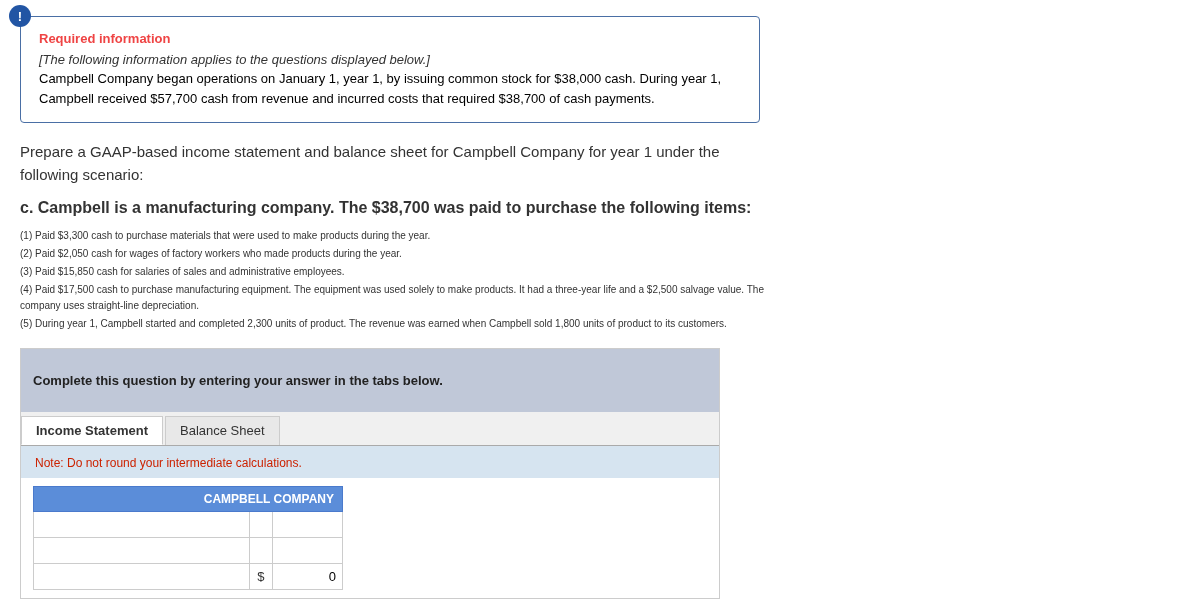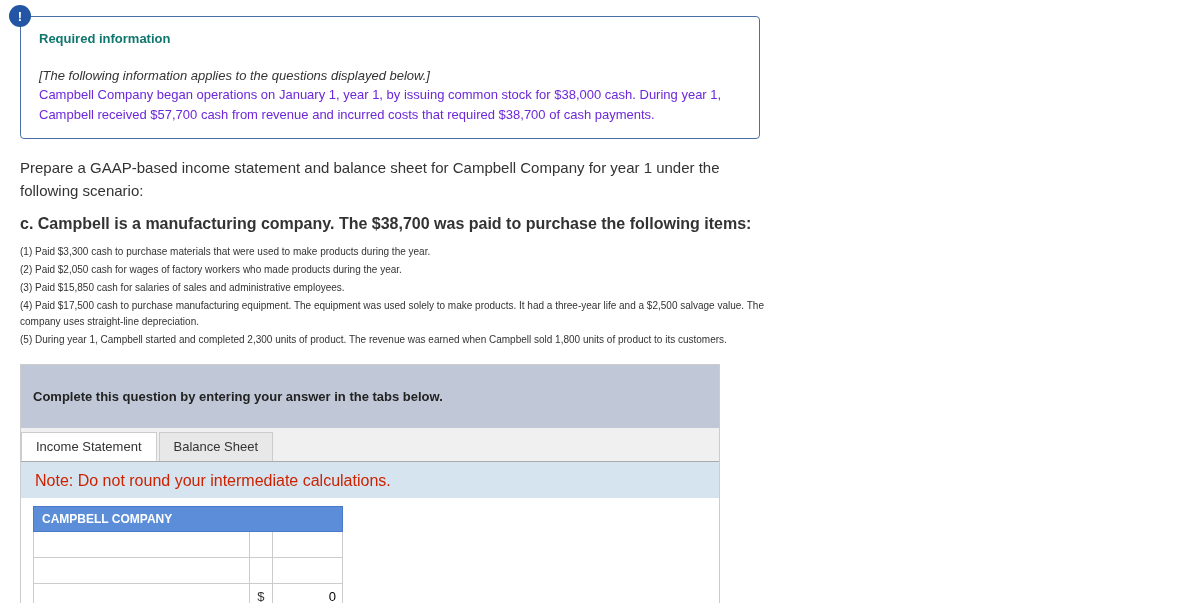--- a/index.html
+++ b/index.html
@@ -30,33 +30,33 @@
       background: #2255a4;
       border-radius: 50%;
       color: white;
       font-weight: bold;
       font-size: 13px;
       display: flex;
       align-items: center;
       justify-content: center;
     }
     .info-box-title {
-      color: #0f766e;
-      font-weight: bold;
-      font-size: 13px;
-      margin-bottom: 22px;
+      color: #ef4444;
+      font-weight: bold;
+      font-size: 13px;
+      margin-bottom: 6px;
     }
     .info-box-subtitle {
       font-style: italic;
       color: #333;
       margin-bottom: 2px;
       font-size: 13px;
     }
     .info-box-body {
-      color: #6d28d9;
+      color: #000000;
       line-height: 1.5;
       font-size: 13px;
     }
 
     
     .main-text {
       margin-bottom: 10px;
       line-height: 1.5;
       font-size: 15px;
       max-width: 760px;
@@ -102,55 +102,55 @@
       border: 1px solid #ccc;
       border-bottom: none;
       background: #e8e8e8;
       margin-right: 2px;
       margin-top: 4px;
       color: #333;
     }
     .tab.active {
       background: #fff;
       border-bottom: 1px solid #fff;
-      font-weight: normal;
+      font-weight: bold;
       position: relative;
       z-index: 1;
     }
 
     
     .tab-content {
       background: #fff;
       padding: 0;
     }
     .tab-instruction {
       background: #d6e4f0;
       padding: 8px 14px;
       font-size: 13px;
     }
     .tab-instruction p {
       margin: 0;
     }
     .tab-instruction .note {
       color: #cc2200;
-      font-size: 16px;
+      font-size: 12px;
       margin-top: 2px;
     }
 
     
     .income-table {
       width: 310px;
       border-collapse: collapse;
       margin: 0;
       font-size: 13px;
     }
     .income-table thead tr th {
       background: #5b8dd9;
       color: #fff;
-      text-align: left;
+      text-align: right;
       padding: 5px 8px;
       font-size: 12px;
       font-weight: bold;
       border: 1px solid #4a7acc;
     }
     .income-table thead tr.subtitle th {
       background: #5b8dd9;
       color: #fff;
       font-size: 12px;
       font-weight: normal;

